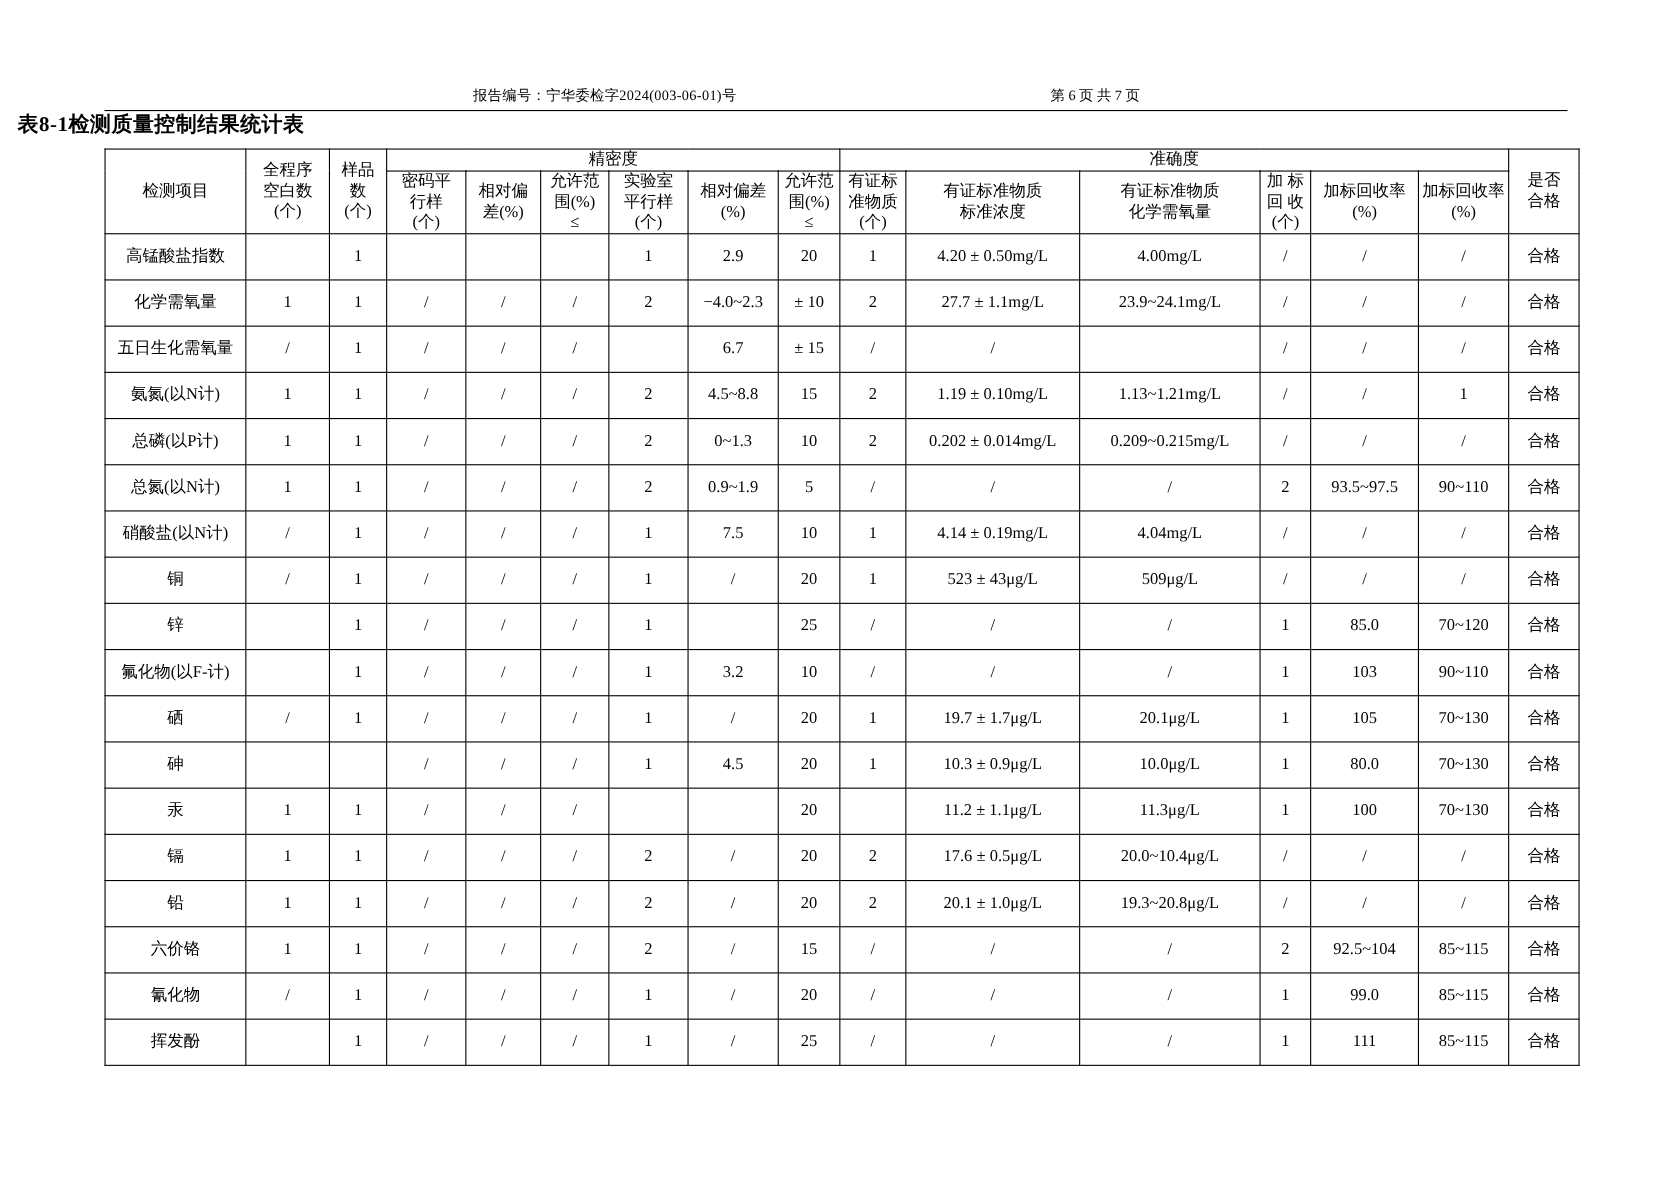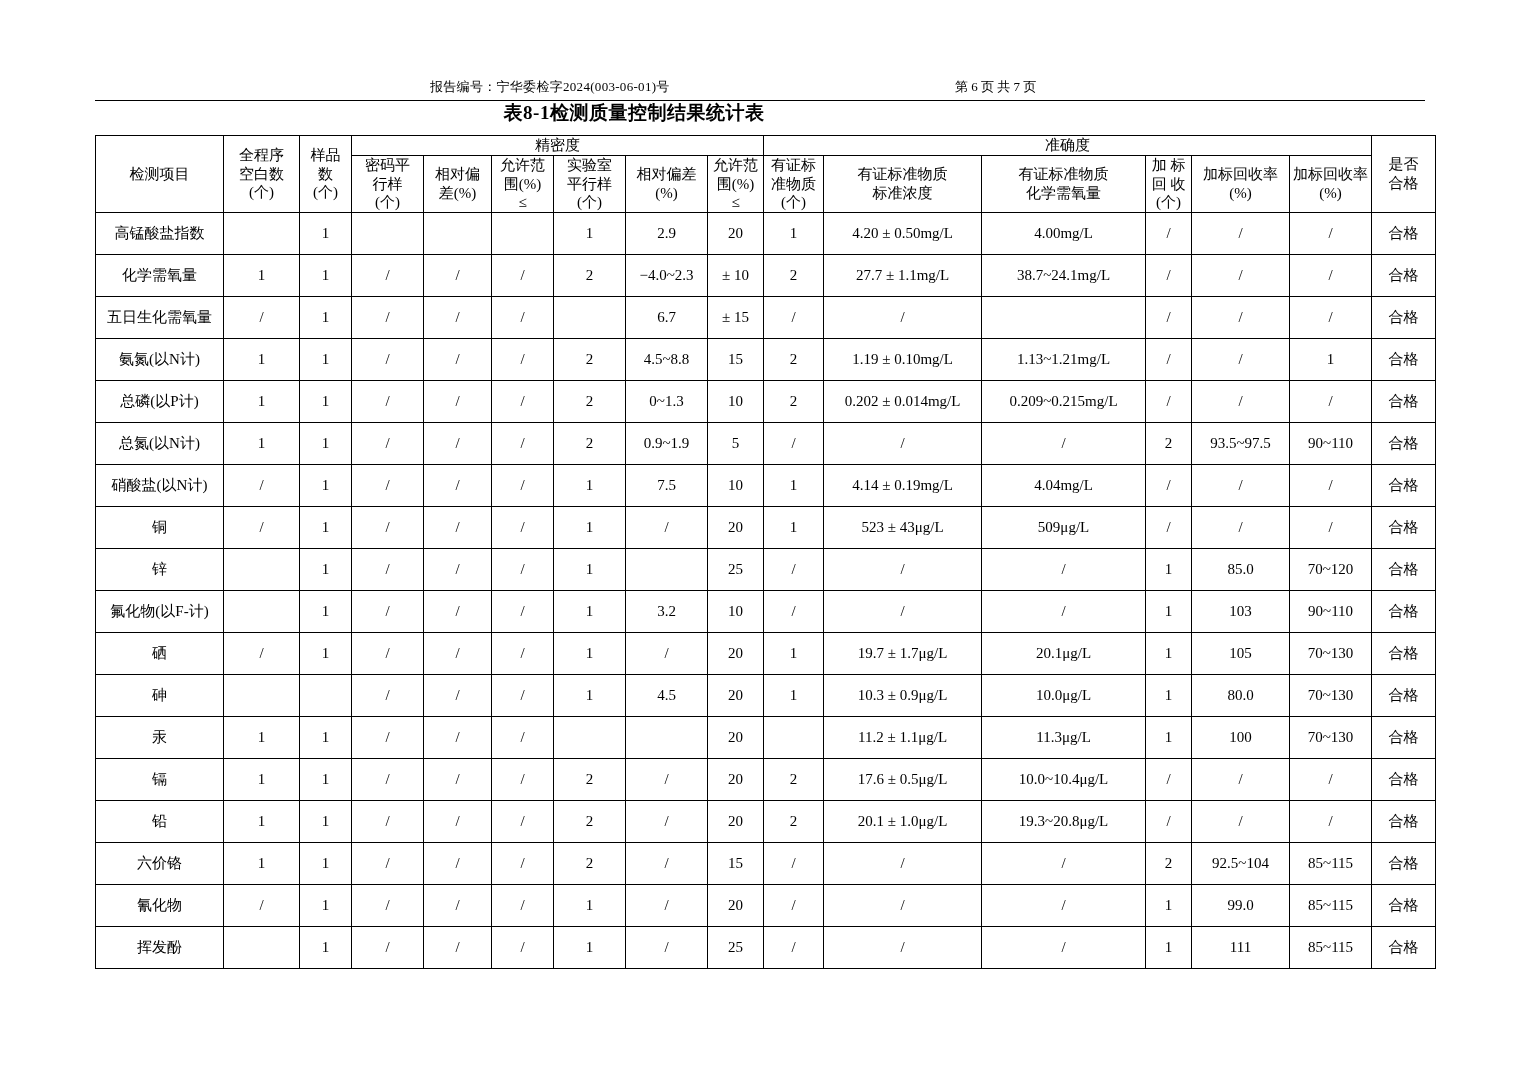--- a/index.html
+++ b/index.html
@@ -42,24 +42,24 @@
   .header-right {
     position: absolute;
     left: 845px;
     bottom: 4px;
     white-space: nowrap;
     font-family: "Liberation Serif", serif;
     margin-left: 15px;
   }
   .doc-title {
     position: absolute;
-    left: 4px;
+    left: 16px;
     top: 100px;
     width: 1260px;
-    text-align: center;
+    text-align: left;
     font-size: 19px;
     font-weight: bold;
     letter-spacing: 0.5px;
   }
   table.qc {
     position: absolute;
     left: 95px;
     top: 135px;
     border-collapse: collapse;
     table-layout: fixed;
@@ -238,21 +238,21 @@
           <td>1</td>
           <td>1</td>
           <td>/</td>
           <td>/</td>
           <td>/</td>
           <td>2</td>
           <td class="nowrap">−4.0~2.3</td>
           <td>± 10</td>
           <td>2</td>
           <td class="nowrap">27.7 ± 1.1mg/L</td>
-          <td class="nowrap">38.7~24.1mg/L</td>
+          <td class="nowrap">23.9~24.1mg/L</td>
           <td>/</td>
           <td>/</td>
           <td>/</td>
           <td>合格</td>
         </tr>
         <tr>
           <td>五日生化需氧量</td>
           <td>/</td>
           <td>1</td>
           <td>/</td>
@@ -454,21 +454,21 @@
           <td>1</td>
           <td>1</td>
           <td>/</td>
           <td>/</td>
           <td>/</td>
           <td>2</td>
           <td class="nowrap">/</td>
           <td>20</td>
           <td>2</td>
           <td class="nowrap">17.6 ± 0.5μg/L</td>
-          <td class="nowrap">10.0~10.4μg/L</td>
+          <td class="nowrap">20.0~10.4μg/L</td>
           <td>/</td>
           <td>/</td>
           <td>/</td>
           <td>合格</td>
         </tr>
         <tr>
           <td>铅</td>
           <td>1</td>
           <td>1</td>
           <td>/</td>

